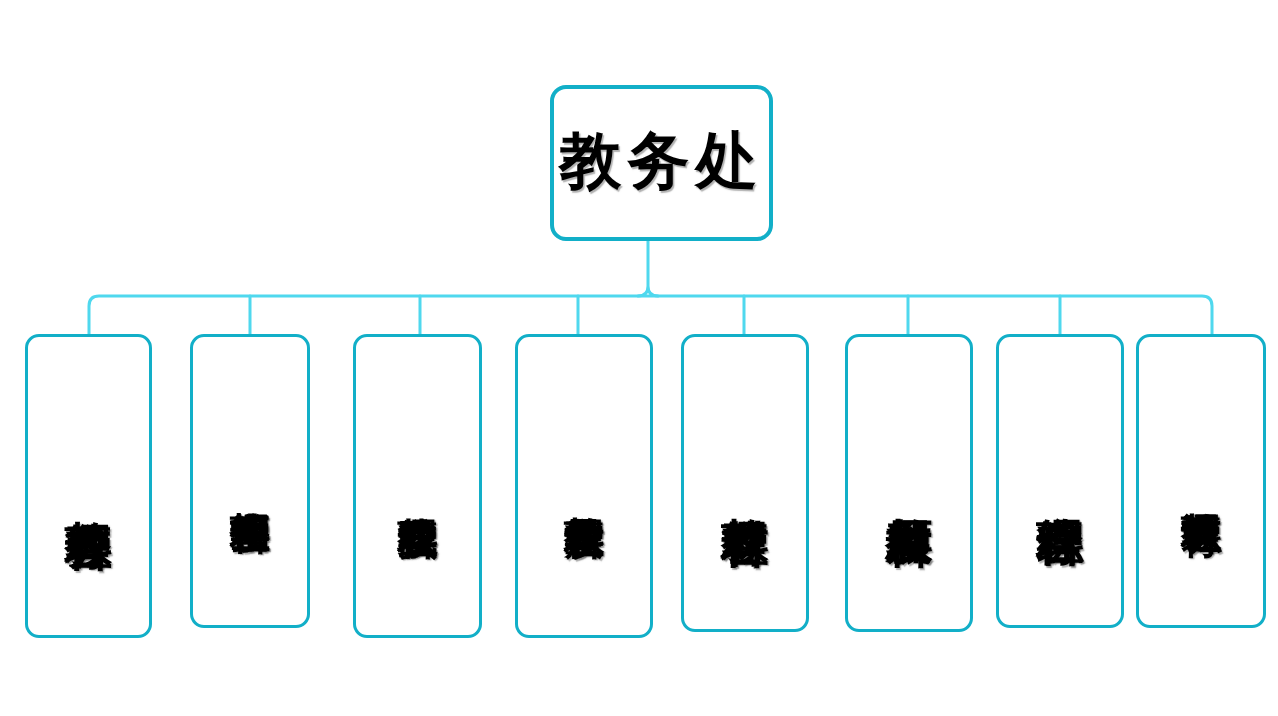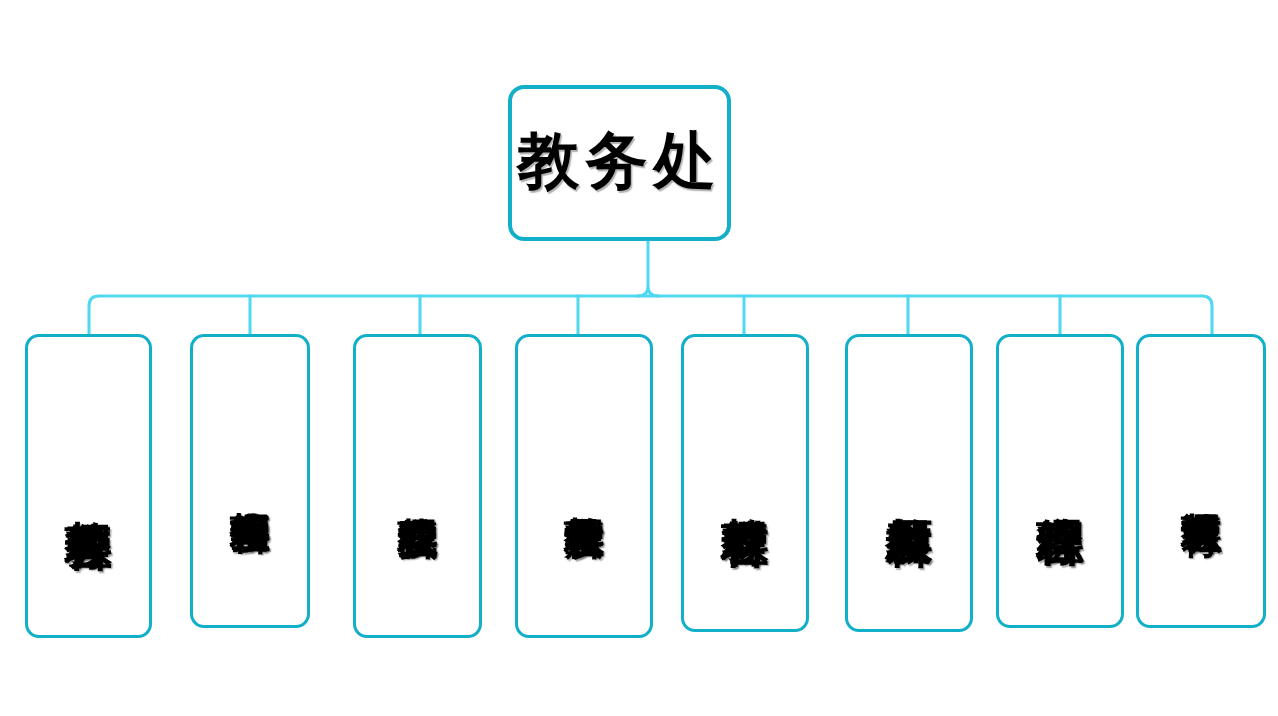--- a/index.html
+++ b/index.html
@@ -77,21 +77,21 @@
         <path d="M 89 334 L 89 306 Q 89 296 99 296 L 1202 296 Q 1212 296 1212 306 L 1212 334"></path>
         <path d="M 250 296 L 250 334"></path>
         <path d="M 420 296 L 420 334"></path>
         <path d="M 578 296 L 578 334"></path>
         <path d="M 744 296 L 744 334"></path>
         <path d="M 908 296 L 908 334"></path>
         <path d="M 1060 296 L 1060 334"></path>
       </g>
   </svg>
 
-  <div class="node node-root" id="root-node" style="left: 508px; top: 85px; width: 223px; height: 156px; border-color: rgb(18, 175, 200);">
+  <div class="node node-root" id="root-node" style="left: 550px; top: 85px; width: 223px; height: 156px; border-color: rgb(18, 175, 200);">
     <span class="node-label">教务处</span>
   </div>
 
   <div id="children-layer">
       <div class="node size-lg" style="left: 25px; top: 334px; width: 127px; height: 304px; border-color: rgb(18, 175, 200);">
         <span class="node-label vertical">教务管理科</span>
       </div>
       <div class="node size-md" style="left: 190px; top: 334px; width: 120px; height: 294px; border-color: rgb(18, 175, 200);">
         <span class="node-label vertical">招生学籍管理科</span>
       </div>

